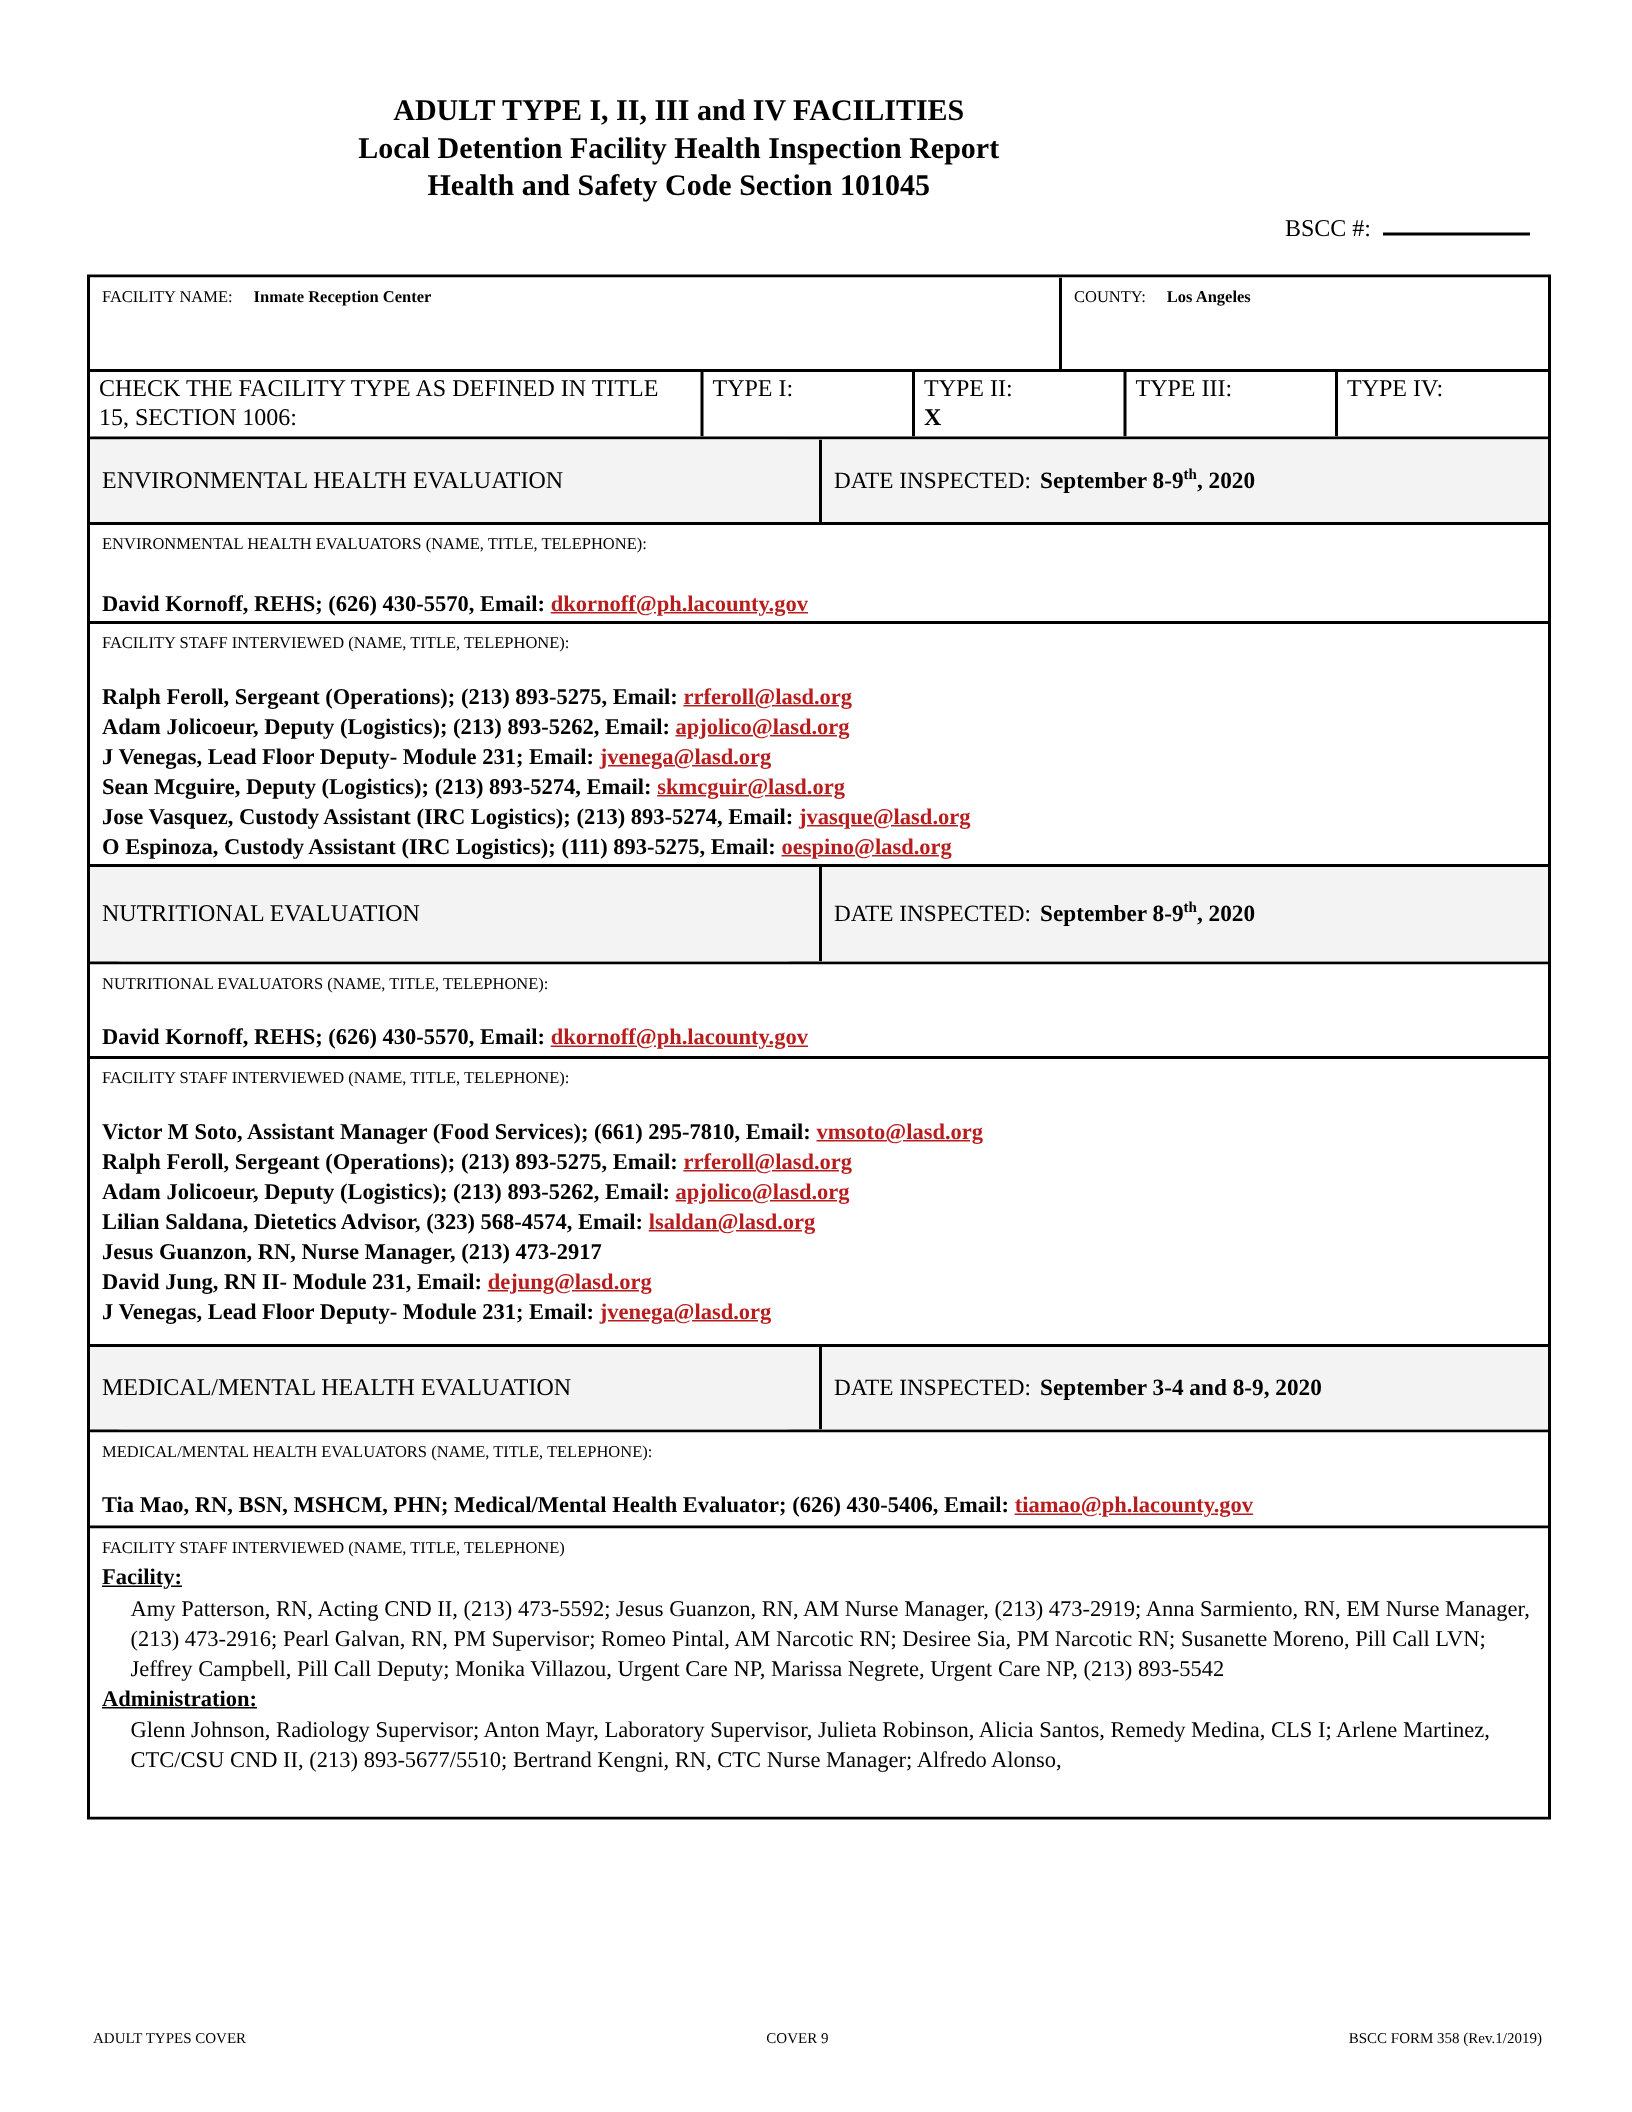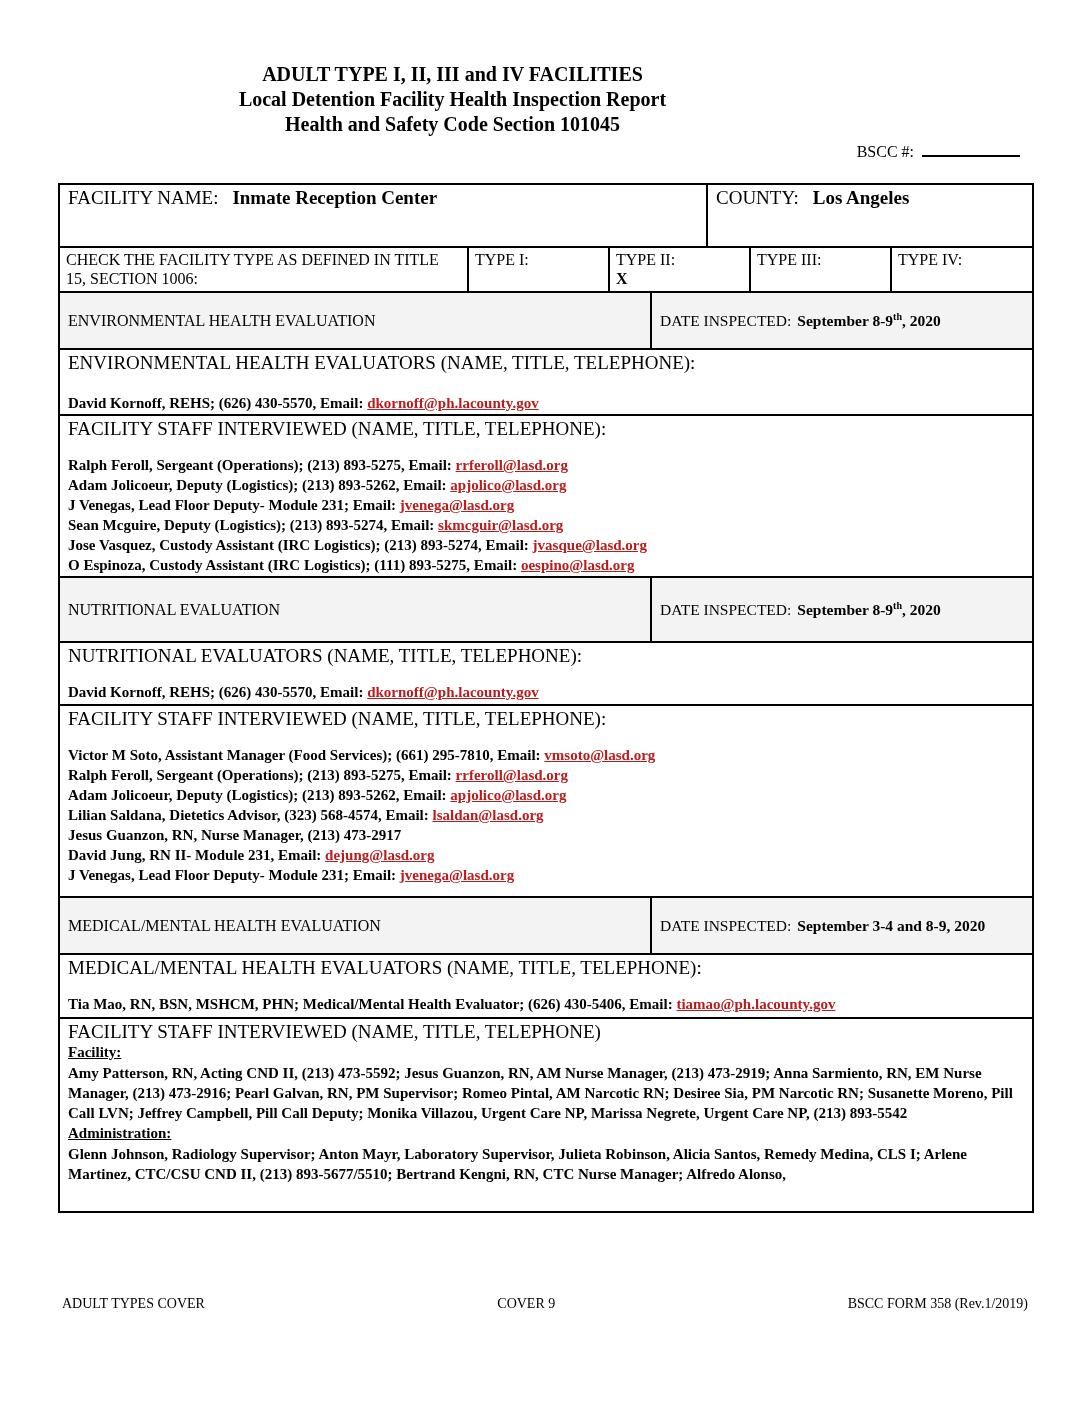--- a/index.html
+++ b/index.html
@@ -8,47 +8,47 @@
   .title-block{position:absolute;top:62px;left:0;width:905px;text-align:center;
                font-weight:bold;font-size:20px;line-height:25px;}
   .bscc-line{position:absolute;top:140px;right:68px;font-size:16px;}
   .bscc-blank{display:inline-block;width:98px;height:15px;border-bottom:2px solid #000;margin-left:8px;}
   .form-table{position:absolute;left:58px;top:183px;width:972px;border:2px solid #000;background:#fff;}
   .row{box-sizing:border-box;border-bottom:2px solid #000;overflow:hidden;background:#fff;}
   .row:last-child{border-bottom:none;}
   .split{display:flex;align-items:stretch;}
   .cell{box-sizing:border-box;padding:3px 8px;overflow:hidden;}
   .cell-r{border-left:2px solid #000;flex:1;}
-  .lbl{font-size:19px;line-height:20px;}
+  .lbl{font-size:11px;line-height:20px;}
   .bold{font-weight:bold;}
   .gray{background:#f3f3f3;}
   .gray .cell{background:#f3f3f3;}
   .vcenter{display:flex;align-items:center;}  .gap16{height:16px;}  .gap20{height:20px;}
   .ln{font-size:15px;font-weight:bold;line-height:20px;white-space:nowrap;}
   .addr .ln{line-height:21px;}
   a.lnk{color:#b91c1c;text-decoration:underline;font-weight:bold;cursor:pointer;}
   sup{font-size:10px;}
   
   .h-name{height:63px;}   .h-addr{height:122px;} .h-type{height:45px;}
   .h-envhdr{height:57px;} .h-enveval{height:66px;} .h-envstaff{height:162px;}
   .h-nuthdr{height:65px;} .h-nuteval{height:63px;} .h-nutstaff{height:192px;}
   .h-medhdr{height:57px;} .h-medeval{height:64px;} .h-medstaff{height:192px;}
   .name-l{width:646px;}
-  .hdr-l{width:590px;font-size:16px;border-radius:22px;}
+  .hdr-l{width:486px;font-size:16px;border-radius:22px;}
   .date-cell{font-size:15.5px;}
   .date-cell .bold{margin-left:6px;}
   .type-instr{width:407px;box-sizing:border-box;padding:2px 6px;font-size:16px;line-height:19px;}
   .type-cell{width:141px;box-sizing:border-box;border-left:2px solid #000;padding:2px 6px;
              font-size:16px;line-height:19px;}
   .type-cell:last-child{width:auto;flex:1;}
   .type-mark{font-weight:bold;font-size:16px;}
   .subhead{font-size:15px;font-weight:bold;text-decoration:underline;line-height:21px;}
-  .para{font-size:15px;font-weight:bold;line-height:20px;}
-  .footer{position:absolute;left:62px;top:1296px;width:966px;display:flex;
-          justify-content:space-between;font-size:14px;}
+  .para{font-size:15px;font-weight:normal;line-height:20px;margin-left:19px;}
+  .footer{position:absolute;left:62px;top:1354px;width:966px;display:flex;
+          justify-content:space-between;font-size:10px;}
   .val-inline{margin-left:10px;}
 </style>
 </head>
 <body>
 
 <div class="page">
 
   <div class="title-block">
     <div>ADULT TYPE I, II, III and IV FACILITIES</div>
     <div>Local Detention Facility Health Inspection Report</div>

